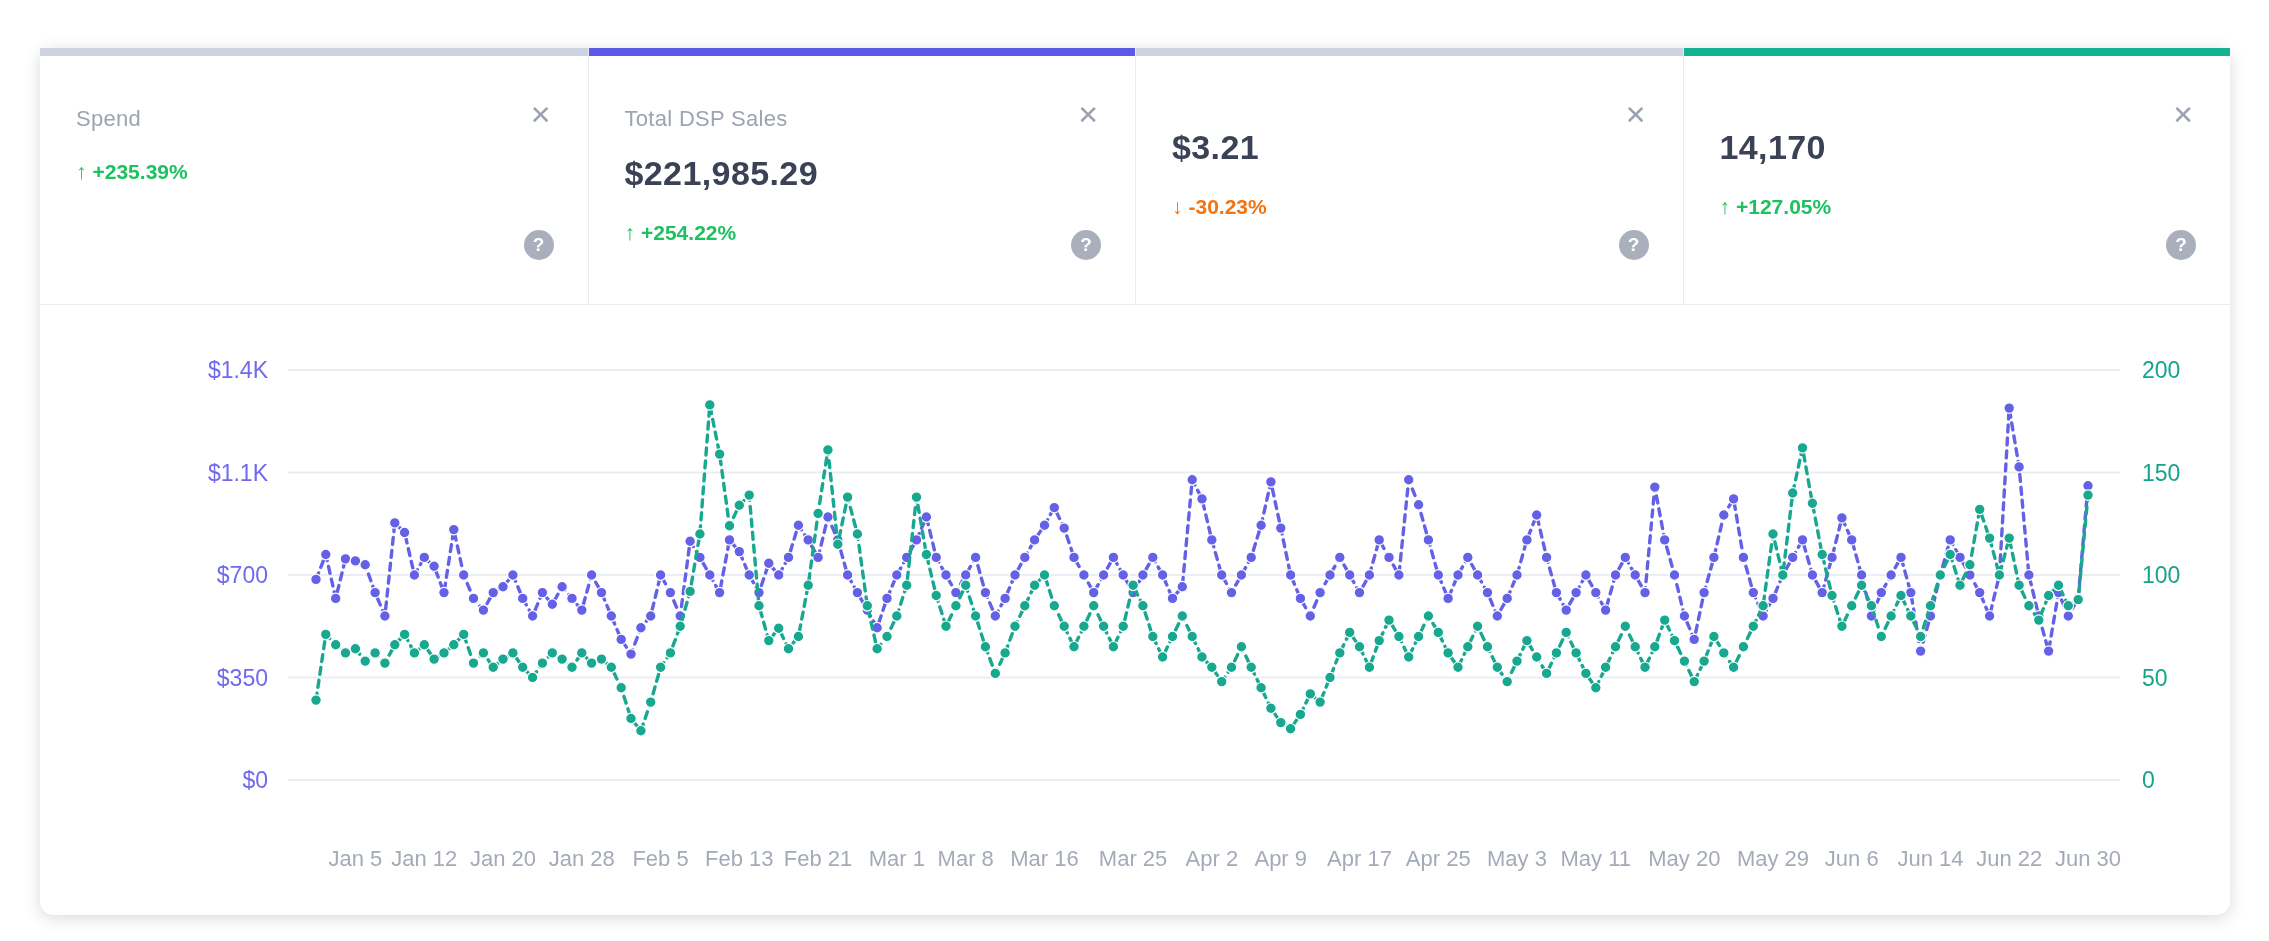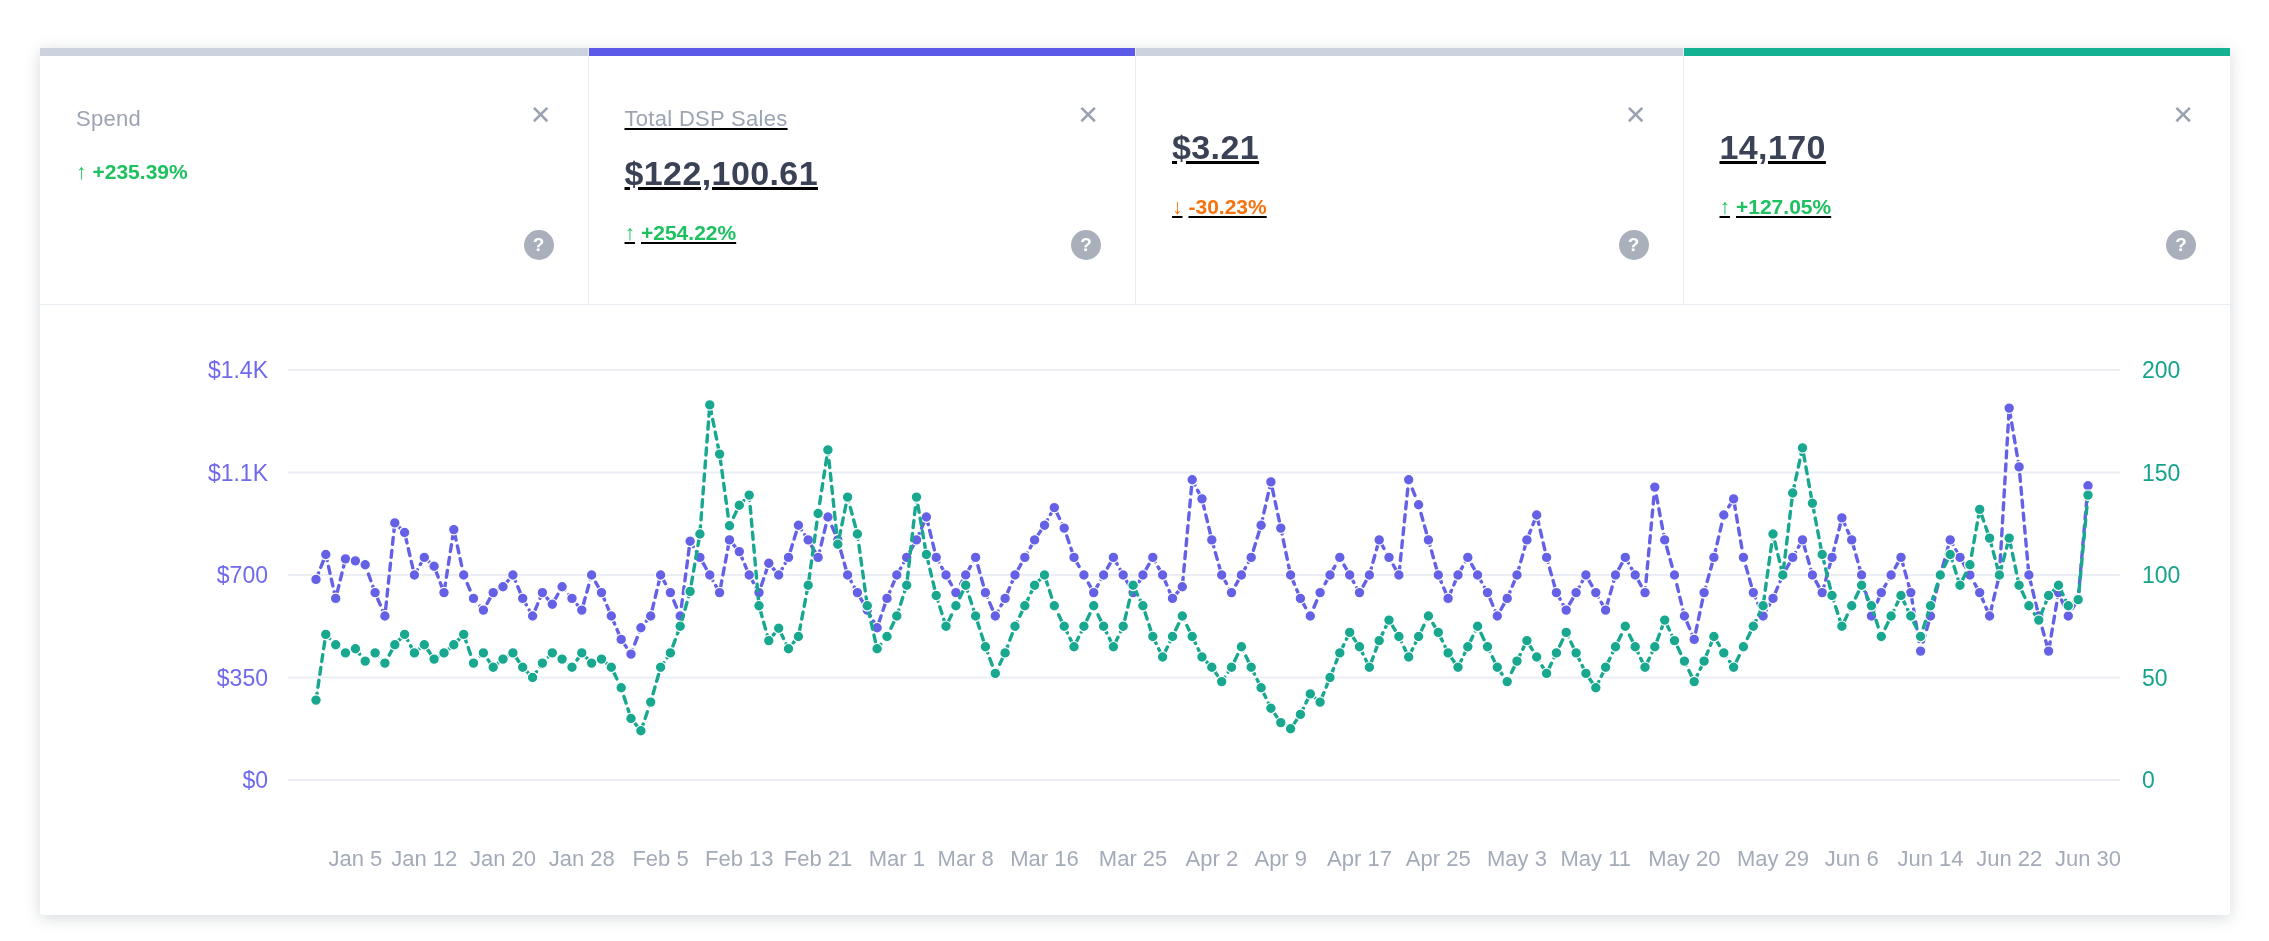--- a/index.html
+++ b/index.html
@@ -1,22 +1,22 @@
 <!DOCTYPE html>
 <html><head>
 <meta charset="utf-8">
 <style>
   html,body{margin:0;padding:0;background:#ffffff;width:2269px;height:941px;overflow:hidden;
     font-family:"Liberation Sans", sans-serif;}
   .panel{position:absolute;left:40px;top:48px;width:2190px;height:867px;background:#fff;
-    border-radius:3px;box-shadow:0 3px 16px rgba(70,80,100,.22);}
+    border-radius:14px;box-shadow:0 3px 16px rgba(70,80,100,.22);}
   .cards{position:absolute;left:0;top:0;width:100%;height:257px;display:grid;
     grid-template-columns:1fr 1fr 1fr 1fr;border-bottom:1px solid #e9edf3;box-sizing:border-box;}
   .card{position:relative;box-sizing:border-box;padding:58px 34px 0 36px;background:#fff;}
-  .card + .card{border-left:1px solid #e9edf3;text-decoration:underline;}
+  .card + .card{border-left:1px solid #e9edf3;}
   .topbar{position:absolute;top:0;left:0;right:0;height:8px;}
   .card-label{font-size:22px;color:#9ca4b3;letter-spacing:.3px;}
   .card-value{margin-top:22px;font-size:34px;font-weight:bold;color:#3b4256;letter-spacing:.4px;}
   .card-change{margin-top:28px;font-size:21px;font-weight:bold;display:flex;align-items:center;gap:6px;}
   .close-btn{position:absolute;top:54px;right:36px;font-size:26px;color:#9aa2b1;cursor:pointer;line-height:1;}
   .help-btn{position:absolute;top:182px;right:34px;width:30px;height:30px;border-radius:50%;
     background:#a9b0bc;color:#fff;font-size:19px;font-weight:bold;display:flex;align-items:center;
     justify-content:center;cursor:pointer;}
   .chart-wrap{position:absolute;left:4px;top:258px;width:1801px;height:609px;margin-left:34px;}
   svg text{font-family:"Liberation Sans", sans-serif;}
@@ -36,21 +36,21 @@
         <span>↑</span>
         <span>+235.39%</span>
       </div>
       <div class="help-btn">?</div>
     </div>
 
     <div class="card">
       <div class="topbar" style="background:#5b59e8"></div>
       <div class="card-label">Total DSP Sales</div>
       <span class="close-btn">✕</span>
-      <div class="card-value">$122,100.61</div>
+      <div class="card-value">$221,985.29</div>
       <div class="card-change" style="color:#1ec160">
         <span>↑</span>
         <span>+254.22%</span>
       </div>
       <div class="help-btn">?</div>
     </div>
 
     <div class="card">
       <div class="topbar" style="background:#ccd3df"></div>
       <span class="close-btn">✕</span>

